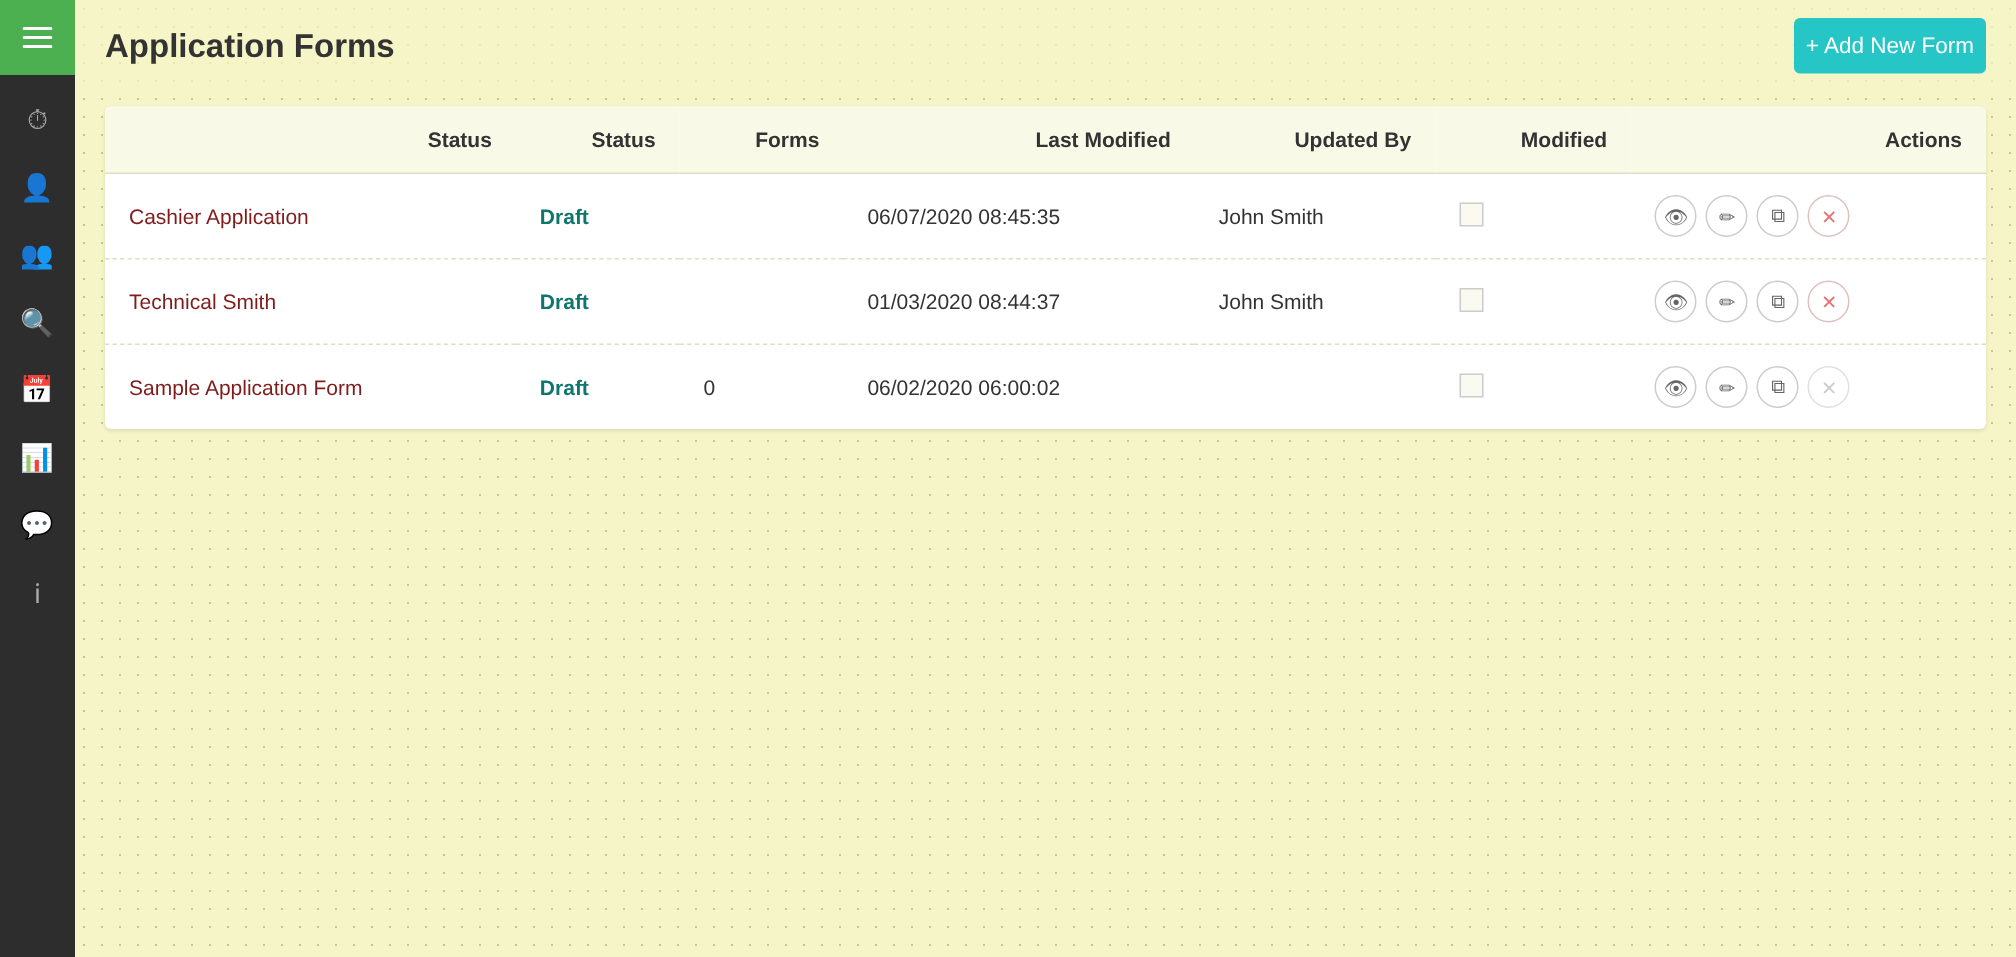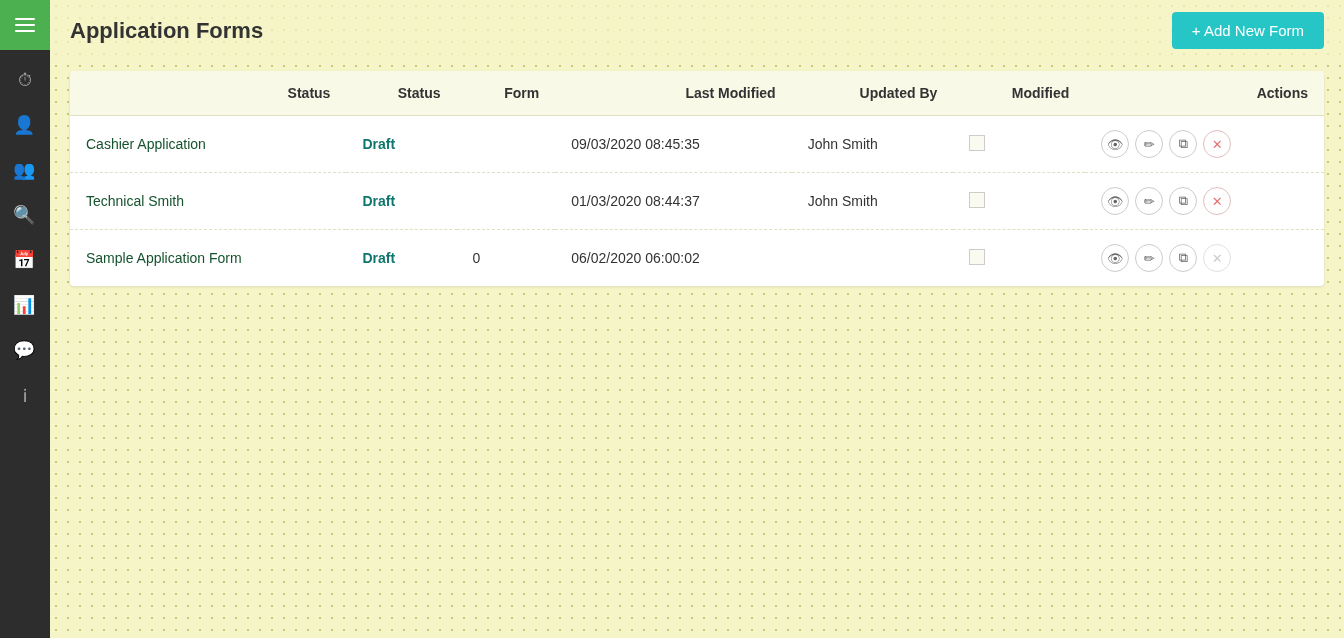--- a/index.html
+++ b/index.html
@@ -68,21 +68,21 @@
     }
     .page-title {
       font-size: 22px;
       font-weight: bold;
       color: #333;
     }
     .add-btn {
       background: #26c6c6;
       color: white;
       border: none;
-      padding: 10px 20px;
+      padding: 10px 8px;
       border-radius: 4px;
       font-size: 15px;
       cursor: pointer;
       display: flex;
       align-items: center;
       gap: 6px;
     }
 
     
     .table-container {
@@ -113,21 +113,21 @@
     tbody tr:last-child {
       border-bottom: none;
       margin-left: 13px;
     }
     tbody td {
       padding: 14px 16px;
       font-size: 14px;
       color: #333;
     }
     .form-name-link {
-      color: #14532d;
+      color: #7f1d1d;
       text-decoration: none;
       cursor: pointer;
     }
     .status-draft {
       color: #0f766e;
       font-weight: bold;
     }
     .default-checkbox {
       width: 16px;
       height: 16px;
@@ -193,37 +193,37 @@
     <h1 class="page-title">Application Forms</h1>
     <button class="add-btn">+ Add New Form</button>
   </div>
 
   <div class="table-container">
     <table>
       <thead>
         <tr>
           <th>Status</th>
           <th>Status</th>
-          <th>Form</th>
+          <th>Forms</th>
           <th>Last Modified</th>
           <th>Updated By</th>
           <th>Modified</th>
           <th>Actions</th>
         </tr>
       </thead>
       <tbody id="table-body">
       <tr>
     <td>
       <a class="form-name-link">Cashier Application</a>
     </td>
     <td>
       <span class="status-draft">Draft</span>
     </td>
     <td></td>
-    <td>09/03/2020 08:45:35</td>
+    <td>06/07/2020 08:45:35</td>
     <td>John Smith</td>
     <td>
       <div class="default-checkbox"></div>
     </td>
     <td>
       <div class="actions-cell">
         <div class="action-btn" title="View">👁</div>
         <div class="action-btn" title="Edit">✏</div>
         <div class="action-btn" title="Copy">⧉</div>
         <div class="action-btn delete" title="Delete">✕</div>

